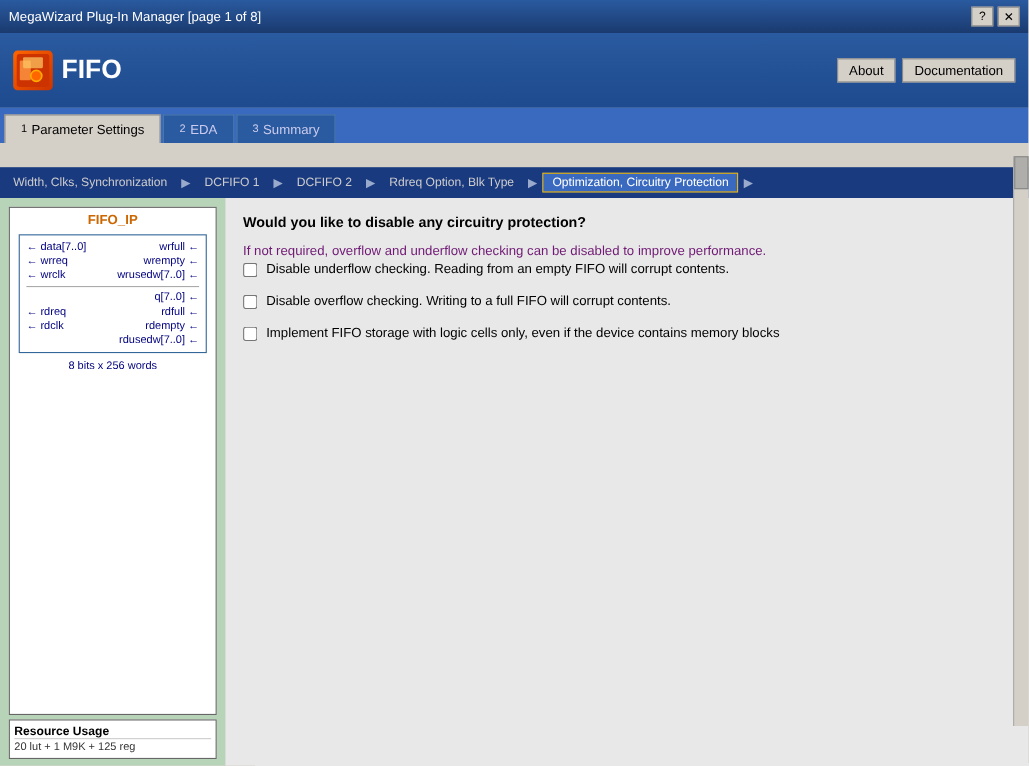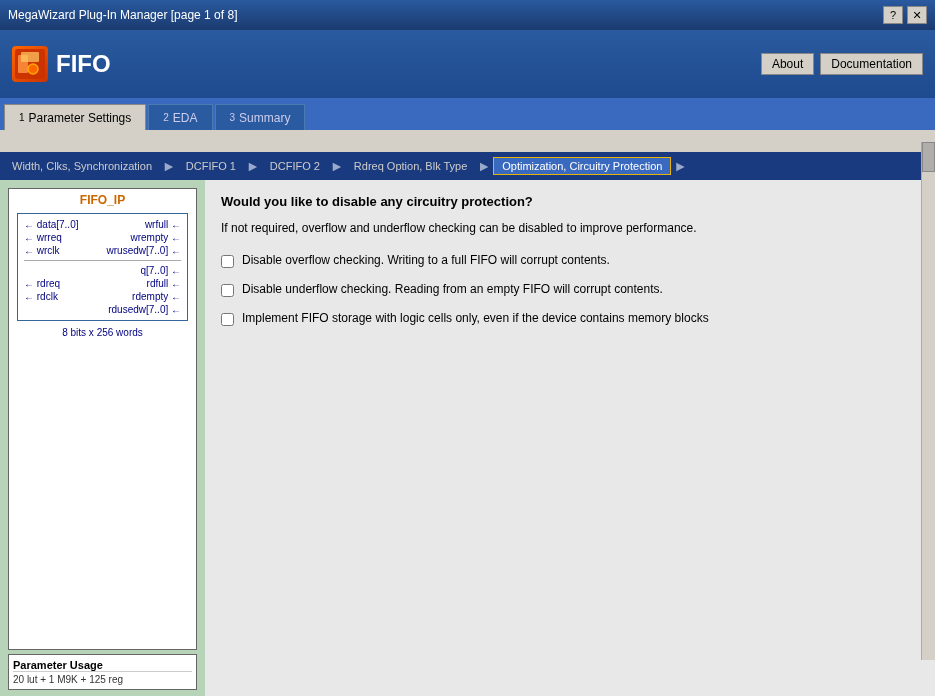--- a/index.html
+++ b/index.html
@@ -148,22 +148,21 @@
       overflow-y: auto;
     }
     .question-text {
       font-size: 13px;
       font-weight: bold;
       margin-bottom: 10px;
       color: #000;
     }
     .info-text {
       font-size: 12px;
-      margin-bottom: 16px;
-      color: #000000;
+      color: #701a75;
       line-height: 1.5;
     }
     .option-row {
       display: flex;
       align-items: flex-start;
       gap: 8px;
       margin-bottom: 14px;
     }
     .option-row input[type="checkbox"] {
       margin-top: 2px;
@@ -288,37 +287,37 @@
         <div class="port-line">
           <span style="color:#000080; font-size:10px;"></span>
           <span style="color:#000080; font-size:10px;">rdusedw[7..0] ←</span>
         </div>
       </div>
 
       <div style="text-align:center; font-size:10px; color:#000080; margin-top:6px;">8 bits x 256 words</div>
     </div>
 
     <div id="resource-usage">
-      <div class="res-title">Parameter Usage</div>
+      <div class="res-title">Resource Usage</div>
       <div class="res-value">20 lut + 1 M9K + 125 reg</div>
     </div>
   </div>
 
   <div id="right-panel">
     <div class="question-text">Would you like to disable any circuitry protection?</div>
     <div class="info-text">If not required, overflow and underflow checking can be disabled to improve performance.</div>
 
     <div class="option-row">
+      <input type="checkbox" id="chk-underflow" style="">
+      <label for="chk-underflow" class="option-label">Disable underflow checking. Reading from an empty FIFO will corrupt contents.</label>
+    </div>
+
+    <div class="option-row">
       <input type="checkbox" id="chk-overflow" style="">
       <label for="chk-overflow" class="option-label">Disable overflow checking. Writing to a full FIFO will corrupt contents.</label>
-    </div>
-
-    <div class="option-row">
-      <input type="checkbox" id="chk-underflow" style="">
-      <label for="chk-underflow" class="option-label">Disable underflow checking. Reading from an empty FIFO will corrupt contents.</label>
     </div>
 
     <div style="margin-top: 8px;" class="option-row">
       <input type="checkbox" id="chk-logic" style="">
       <label for="chk-logic" class="option-label">Implement FIFO storage with logic cells only, even if the device contains memory blocks</label>
     </div>
   </div>
 </div>
 
 <div id="bottom-bar">

